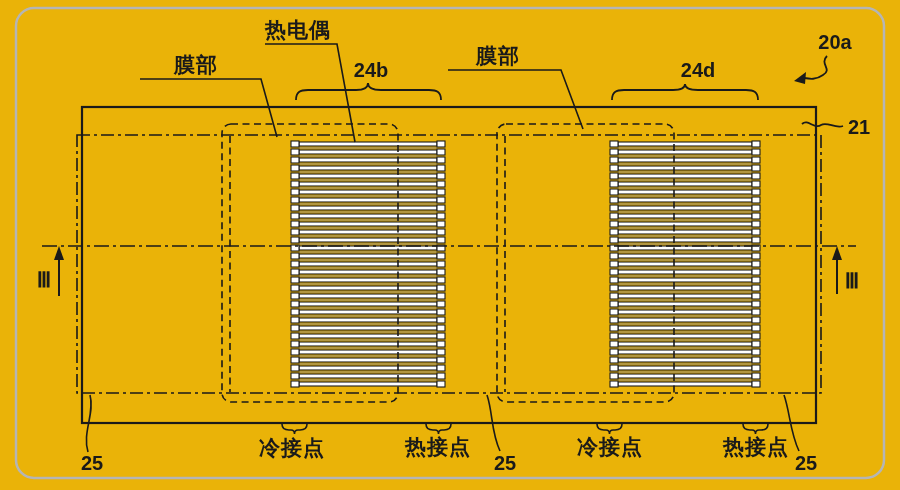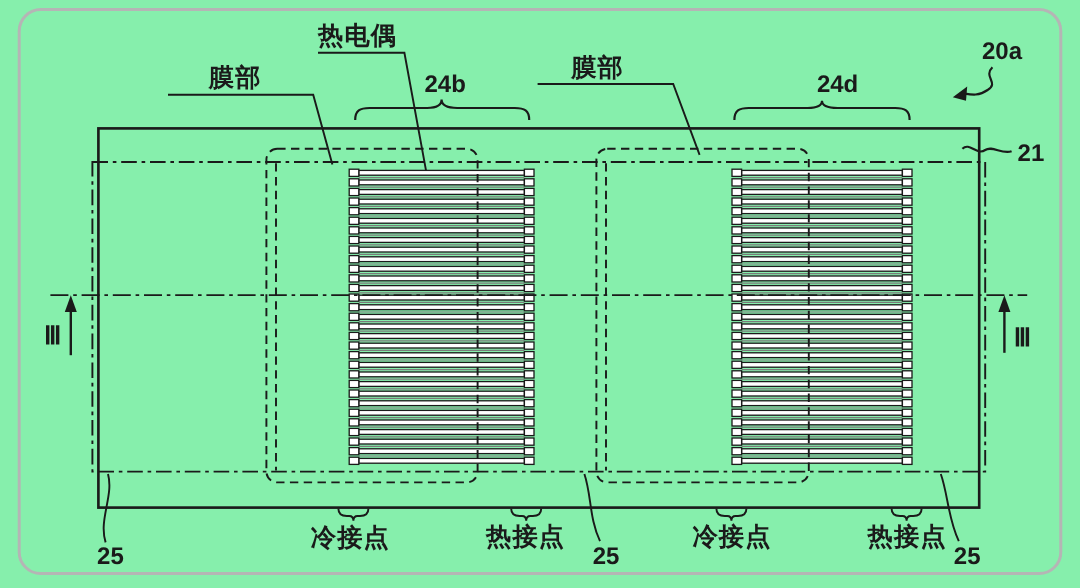--- a/index.html
+++ b/index.html
@@ -1,16 +1,16 @@
 <!DOCTYPE html>
 <html><head>
 <meta charset="utf-8">
 <style>
   html,body{margin:0;padding:0;background:#ffffff;}
-  #stage{position:relative;width:900px;height:490px;background:#86efac;overflow:hidden;
+  #stage{position:relative;width:900px;height:490px;background:#eab308;overflow:hidden;
          font-family:"Liberation Sans",sans-serif;}
   svg{position:absolute;left:0;top:0;}
   text{fill:#1a1a1a;}
   .cjk{font-size:21px;font-weight:600;letter-spacing:1px;}
   .ref{font-size:20px;font-weight:bold;}
   .roman{font-size:21px;font-weight:bold;}
 </style>
 </head>
 <body>
 

